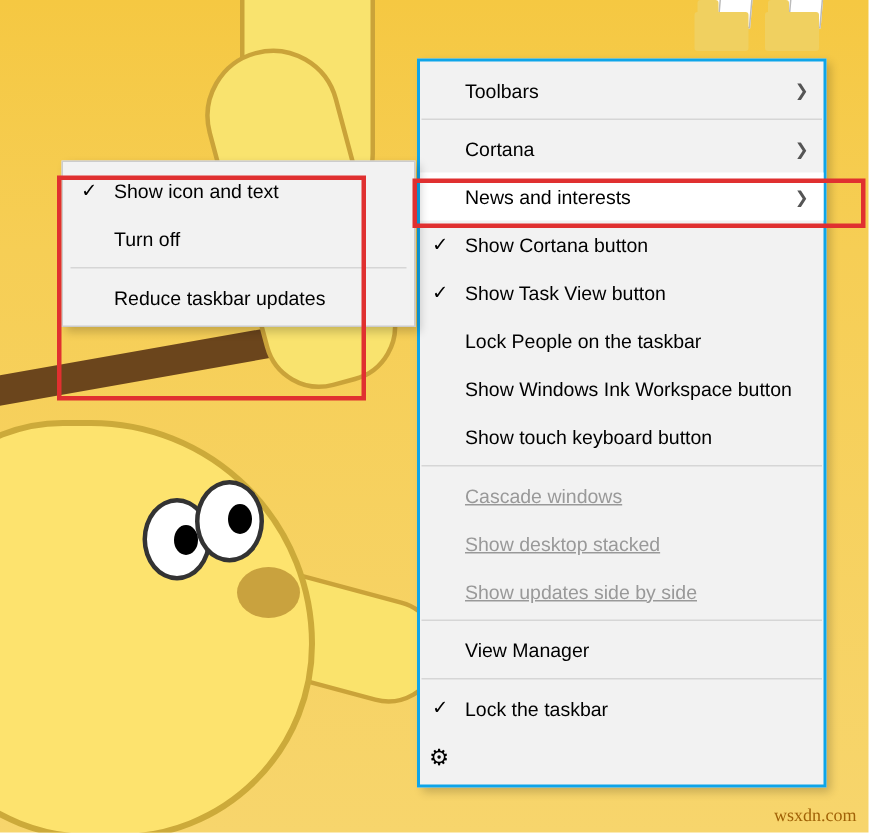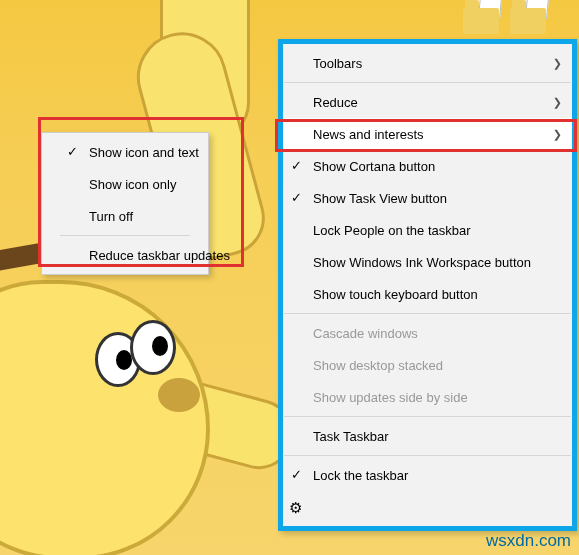--- a/index.html
+++ b/index.html
@@ -33,69 +33,69 @@
     .folder .paper { width: 22px; height: 20px; background: #fff; border: 1px solid #bbb; position: absolute; top: -6px; left: 10px; transform: rotate(-5deg); }
     .folder .paper.p2 { left: 16px; transform: rotate(5deg); }
     .folder1 { top: 4px; left: 463px; }
     .folder2 { top: 4px; left: 510px; }
 
     
     .context-menu {
       position: absolute;
       top: 39px;
       left: 278px;
-      width: 299px;
+      width: 273px;
       background: #f2f2f2;
-      border: 5px solid #0ea5e9;
+      border: 2px solid #0ea5e9;
       box-shadow: 3px 3px 6px rgba(0,0,0,0.2);
       padding: 3px 0;
     }
     .menu-item {
       display: flex;
       align-items: center;
       height: 32px;
       padding: 0 12px 0 30px;
       position: relative;
       color: #000;
       white-space: nowrap;
     }
-    .menu-item.disabled { color: #999; }
+    .menu-item.disabled { color: #999; text-decoration: underline; }
     .menu-item.highlighted { background: #fff; }
     .menu-item .check { position: absolute; left: 8px; top: 8px; width: 14px; height: 14px; }
     .menu-item .check::after { content: "✓"; font-size: 13px; color: #000; }
     .menu-item .chevron { position: absolute; right: 10px; font-size: 11px; color: #555; }
     .menu-item .icon-gear { position: absolute; left: 6px; top: 8px; font-size: 15px; }
     .menu-sep { height: 1px; background: #d6d6d6; margin: 3px 1px; }
     .red-box-main {
       position: absolute;
       border: 3px solid #e03030;
       pointer-events: none;
     }
     .red-box-news { top: 119px; left: 275px; width: 302px; height: 33px; }
 
     
     .submenu {
       position: absolute;
-      top: 132px;
+      top: 107px;
       left: 41px;
-      width: 168px;
+      width: 236px;
       background: #f2f2f2;
       border: 1px solid #cccccc;
       box-shadow: 3px 3px 6px rgba(0,0,0,0.2);
-      padding: 3px 17px;
+      padding: 3px 4px;
     }
     .red-box-sub { top: 117px; left: 38px; width: 206px; height: 150px; }
 
     .watermark {
       position: absolute;
       bottom: 4px;
       right: 8px;
-      font-size: 17px;
-      color: #0369a1;
-      font-family: Liberation Sans, sans-serif;
+      font-size: 12px;
+      color: #a16207;
+      font-family: Liberation Serif, serif;
     }
   </style>
 </head>
 <body>
 
 <div class="bg-shape branch"></div>
 <div class="bg-shape ear-left"></div>
 <div class="bg-shape ear-right"></div>
 <div class="bg-shape arm"></div>
 <div class="bg-shape head"></div>
@@ -121,21 +121,21 @@
 <div class="context-menu">
 
   <div class="menu-item">
     <span>Toolbars</span>
     <span class="chevron">❯</span>
   </div>
 
   <div class="menu-sep"></div>
 
   <div class="menu-item">
-    <span>Reduce</span>
+    <span>Cortana</span>
     <span class="chevron">❯</span>
   </div>
 
   <div class="menu-item highlighted">
     <span>News and interests</span>
     <span class="chevron">❯</span>
   </div>
 
   <div class="menu-item">
     <span class="check"></span>
@@ -170,21 +170,21 @@
   </div>
 
   <div class="menu-item disabled">
     <span>Show updates side by side</span>
   </div>
 
 
   <div class="menu-sep"></div>
 
   <div class="menu-item">
-    <span>Task Taskbar</span>
+    <span>View Manager</span>
   </div>
 
   <div class="menu-sep"></div>
 
   <div class="menu-item">
     <span class="check"></span>
     <span>Lock the taskbar</span>
   </div>
 
   <div class="menu-item">
@@ -193,23 +193,20 @@
 
 </div>
 
 <div class="submenu">
 
   <div class="menu-item">
     <span class="check"></span>
     <span>Show icon and text</span>
   </div>
 
-  <div class="menu-item">
-    <span>Show icon only</span>
-  </div>
 
   <div class="menu-item">
     <span>Turn off</span>
   </div>
 
   <div class="menu-sep"></div>
 
   <div class="menu-item">
     <span>Reduce taskbar updates</span>
   </div>

